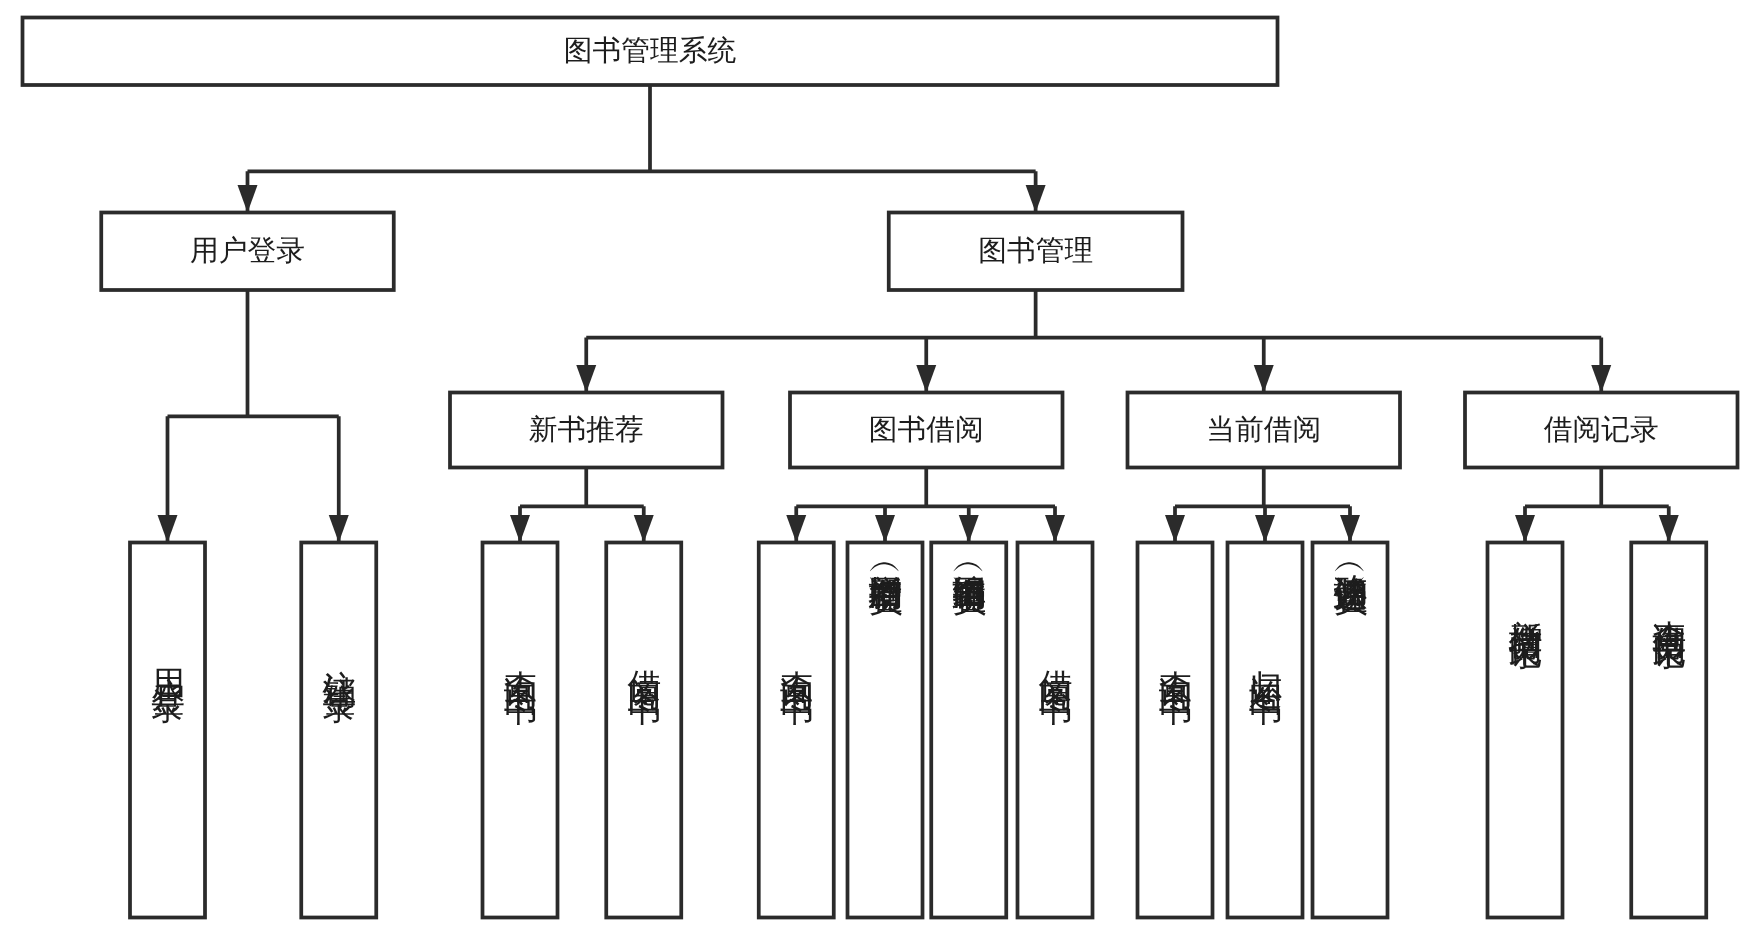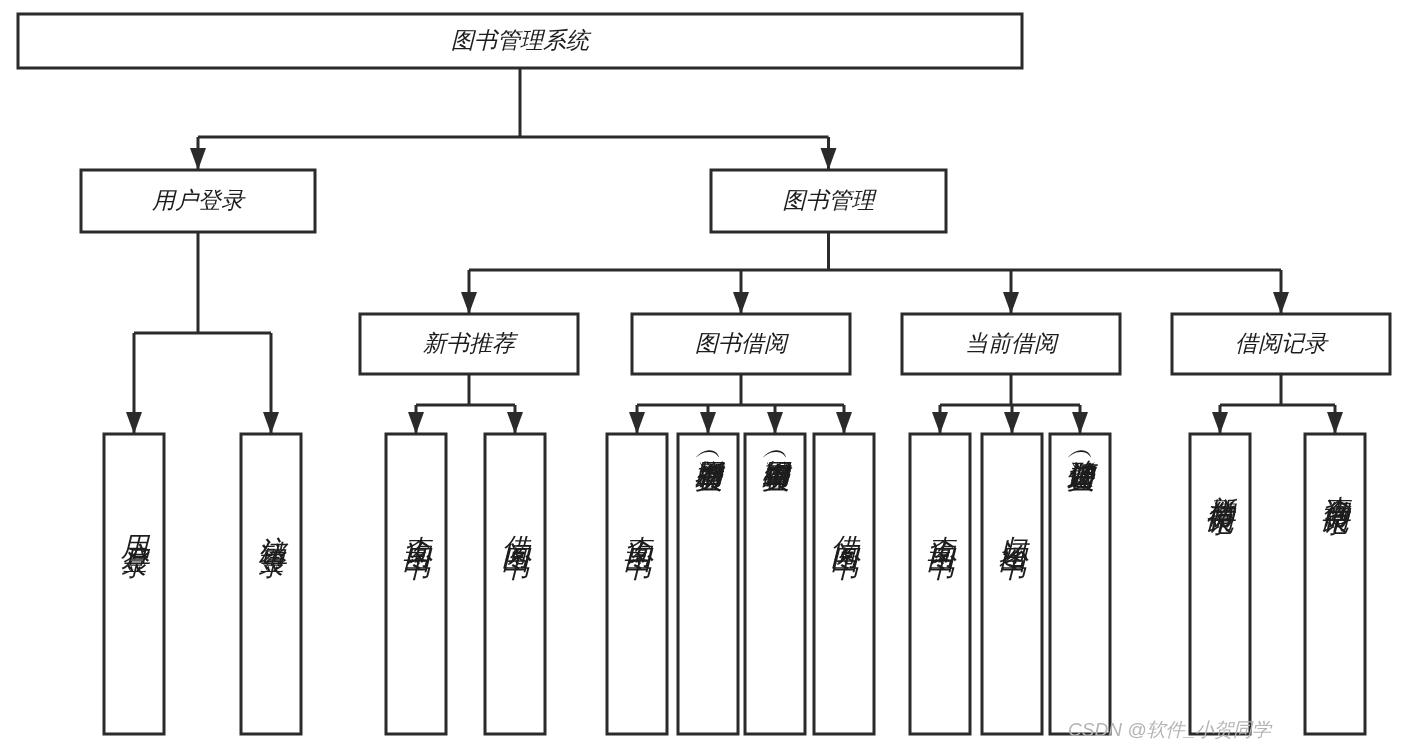--- a/index.html
+++ b/index.html
@@ -2,21 +2,21 @@
 <html><head>
 <meta charset="utf-8">
 <style>
   html,body{margin:0;padding:0;background:#ffffff;}
   body{
     width:1405px;height:747px;
     font-family:"Liberation Sans","DejaVu Sans",sans-serif;
     overflow:hidden;
     position:relative;
   }
-  #diagram-root{position:relative;width:1279px;height:747px;font-style:italic;}
+  #diagram-root{position:relative;width:1279px;height:747px;}
   svg.flow{position:absolute;left:0;top:0;width:1405px;height:747px;}
 
   .node-box{
     fill:#ffffff;
     stroke:#2b2b2b;
     stroke-width:3;
   }
   .conn{
     stroke:#2b2b2b;
     stroke-width:3;
@@ -188,14 +188,13 @@
         <div class="leaf-label" style="font-size: 27px; letter-spacing: 1px;">确认归还（管理员）</div>
       </div>
       <div class="leaf-label-wrap" style="left: 1190px; top: 474px; width: 60px; height: 284px;">
         <div class="leaf-label" style="font-size: 27px; letter-spacing: 3px;">新增借阅记录</div>
       </div>
       <div class="leaf-label-wrap" style="left: 1305px; top: 474px; width: 60px; height: 284px;">
         <div class="leaf-label" style="font-size: 27px; letter-spacing: 3px;">查询借阅记录</div>
       </div>
     </div>
 
-  <div class="watermark">CSDN @软件_小贺同学</div>
 </div>
 
 </body></html>

